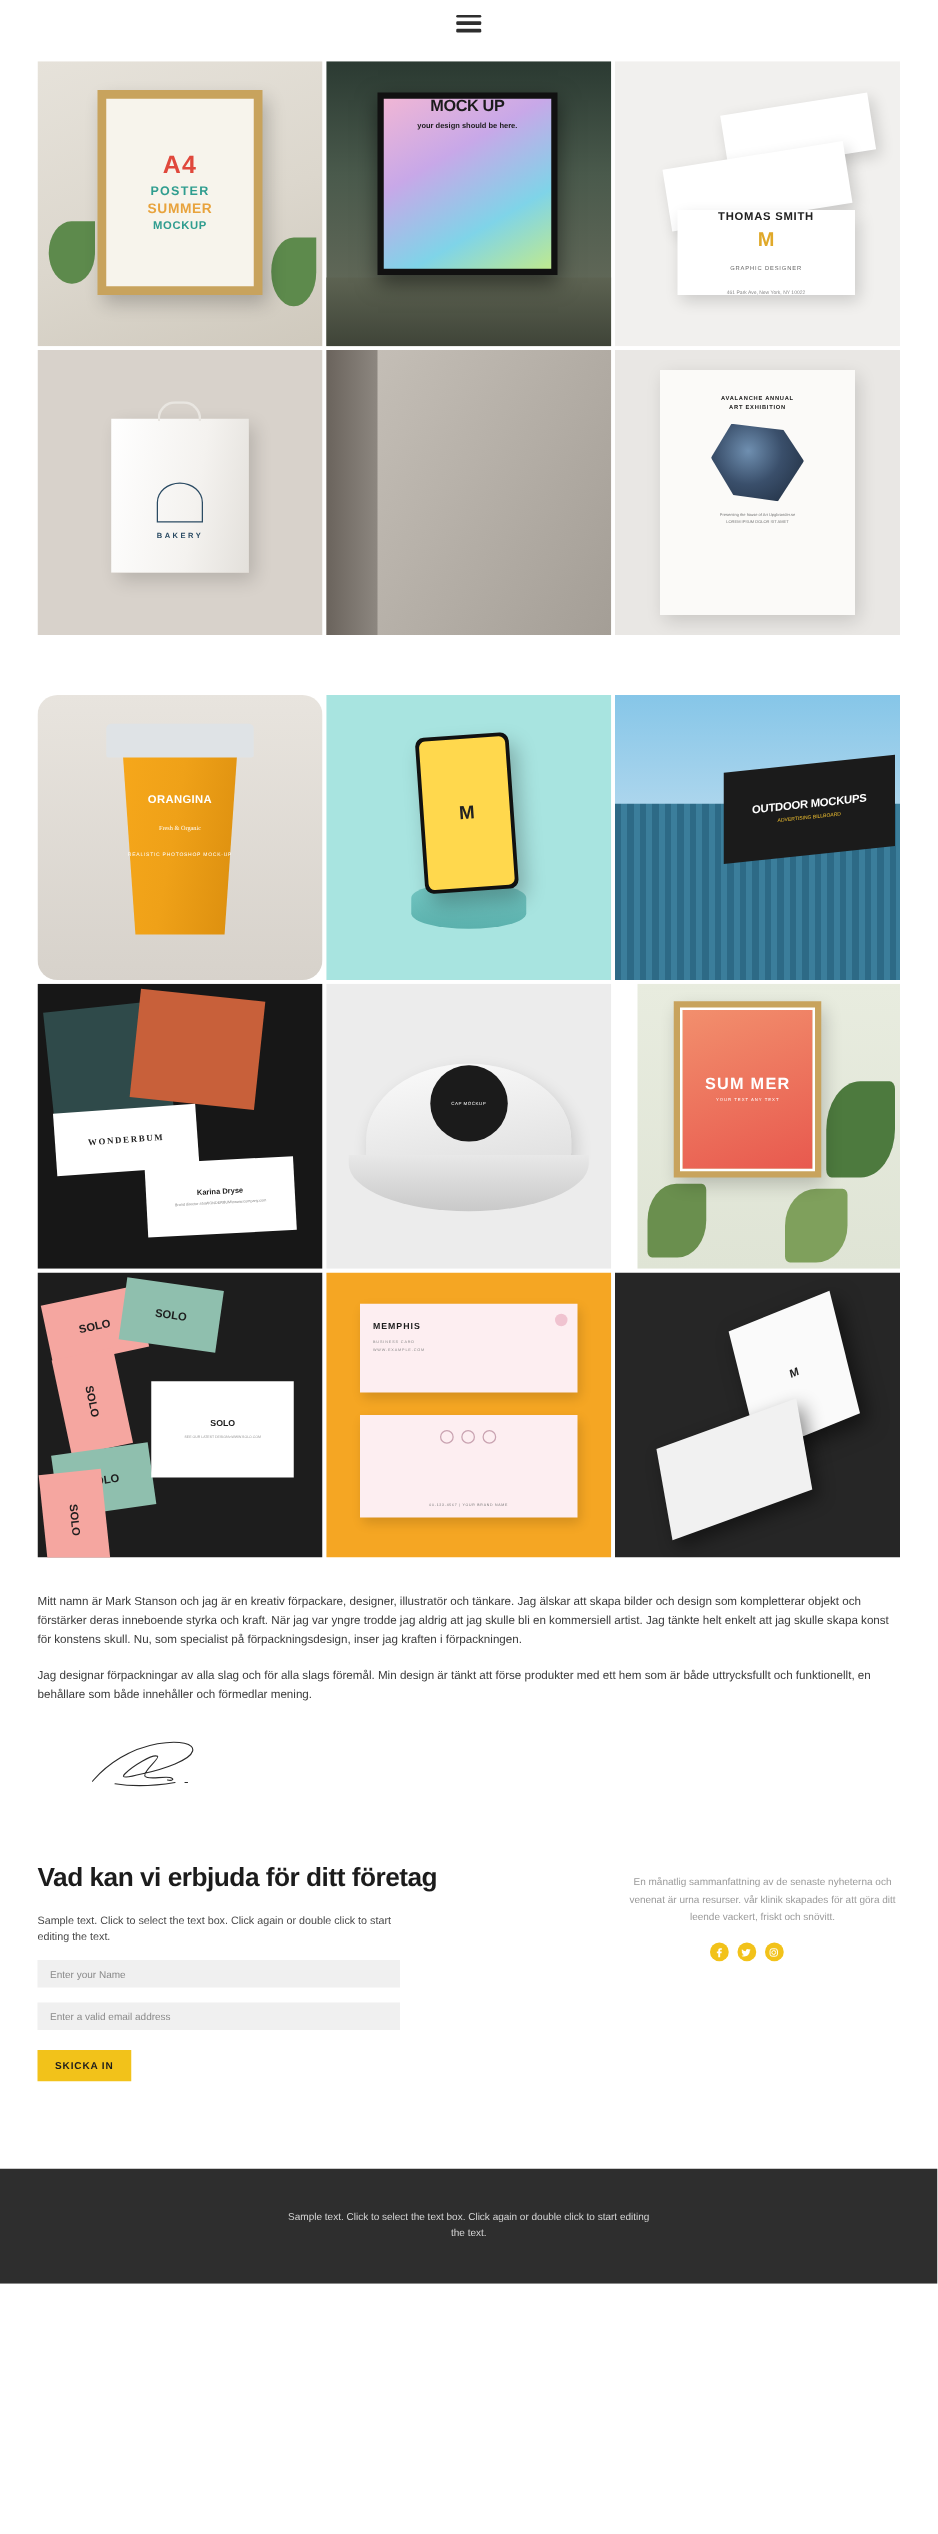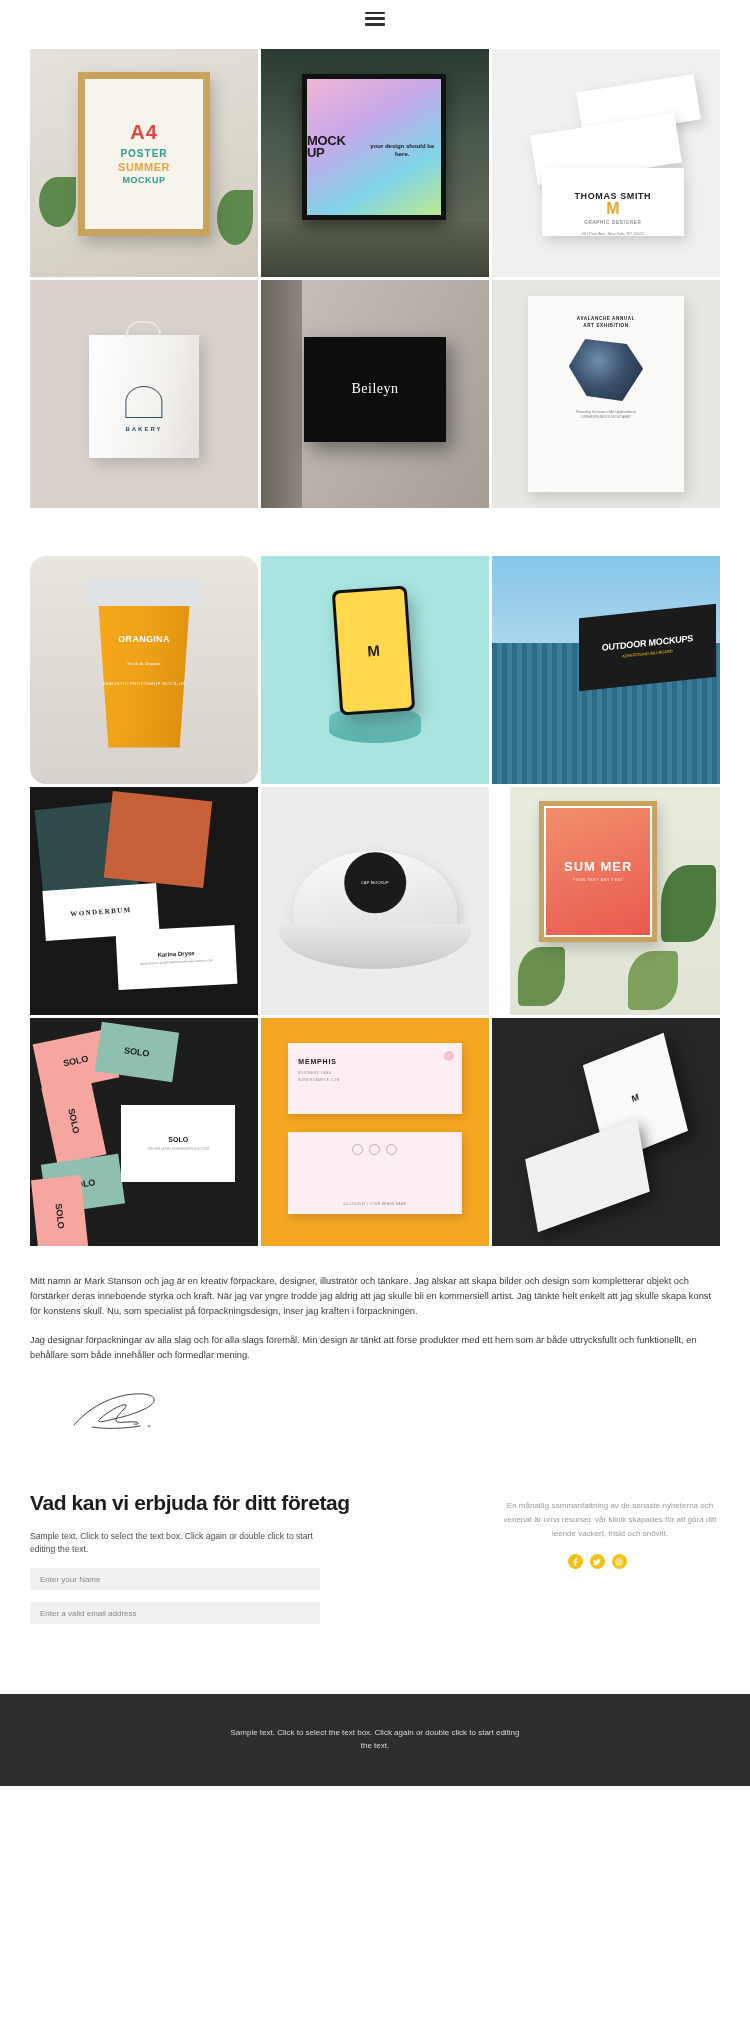--- a/index.html
+++ b/index.html
@@ -36,31 +36,31 @@
   .frame-in { width:100%; height:100%; background:#f7f4ec; display:flex; align-items:center; justify-content:center; flex-direction:column; }
   .pl1 { font-size:20px; font-weight:700; color:#e0483c; letter-spacing:1px; line-height:1; }
   .pl2 { font-size:10px; font-weight:700; color:#2f9d8f; letter-spacing:1px; margin-top:6px;}
   .pl3 { font-size:11px; font-weight:700; color:#e8a33d; letter-spacing:.5px; margin-top:2px;}
   .pl4 { font-size:9px; font-weight:700; color:#2f9d8f; letter-spacing:.5px; margin-top:2px;}
   .leaf { position:absolute; border-radius:50% 0 50% 50%; background:#5d8a4c; }
 
   
   .bg-city { background: linear-gradient(180deg,#2b3a32 0%,#4a5a4c 40%,#6d6f5e 100%); }
   .city-box { position:absolute; left:18%; top:11%; width:63%; height:64%; background:#111; padding:5px; box-shadow:0 6px 16px rgba(0,0,0,.5);}
-  .city-screen { width:100%; height:100%; background:linear-gradient(150deg,#f0b6d5 0%,#c8a8e8 35%,#7fd4e8 70%,#bfe98f 100%); display:flex; flex-direction:row; align-items:center; }
+  .city-screen { width:100%; height:100%; background:linear-gradient(150deg,#f0b6d5 0%,#c8a8e8 35%,#7fd4e8 70%,#bfe98f 100%); display:flex; flex-direction:column; align-items:center; }
   .cs1 { font-size:13px; font-weight:800; color:#1b1b1b; line-height:.95; letter-spacing:-.3px;}
   .cs2 { font-size:6px; font-weight:700; color:#1b1b1b; margin-top:7px; text-align:center; line-height:1.3;}
   .city-ground { position:absolute; bottom:0; left:0; right:0; height:24%; background:linear-gradient(180deg,#5d6352,#3f4438);}
 
   
   .bg-cards { background:#f1f0ee; }
   .card-w { position:absolute; background:#fff; box-shadow:3px 5px 12px rgba(0,0,0,.16); }
   .c-top { left:38%; top:15%; width:52%; height:20%; transform:rotate(-9deg); }
   .c-mid { left:18%; top:33%; width:64%; height:22%; transform:rotate(-9deg); background:#fff;}
-  .c-bot { left:22%; top:52%; width:62%; height:30%; display:flex; flex-direction:column; align-items:center; justify-content:flex-end;}
+  .c-bot { left:22%; top:52%; width:62%; height:30%; display:flex; flex-direction:column; align-items:center; justify-content:space-between;}
   .bc-name { font-size:9px; font-weight:700; letter-spacing:.6px; color:#222; }
   .bc-m { font-size:16px; font-weight:800; color:#e0a92a; line-height:1; }
   .bc-sub { font-size:4.6px; color:#666; letter-spacing:.7px; margin-top:3px;}
   .bc-addr { font-size:4px; color:#888; margin-top:6px; }
 
   
   .bg-bag { background:#d8d2cb; }
   .bag { position:absolute; left:26%; top:24%; width:48%; height:54%; background:linear-gradient(100deg,#ffffff 0%,#f4f2ef 60%,#e3e0db 100%); box-shadow:5px 6px 14px rgba(0,0,0,.16);}
   .handle { position:absolute; left:34%; top:-11%; width:32%; height:13%; border:2px solid #e9e6e1; border-bottom:none; border-radius:14px 14px 0 0;}
   .bag-logo { position:absolute; left:50%; top:42%; transform:translateX(-50%); width:34%; height:26%; border:1.4px solid #2b4b63; border-radius:50% 50% 0 0; }
@@ -243,23 +243,20 @@
           <div class="handle"></div>
           <div class="bag-logo"></div>
           <div class="bag-txt">BAKERY</div>
         </div>
       </div>
     </div>
 
     <div class="cell">
       <div class="art bg-bl">
         <div class="wall-l"></div>
-        <div class="blk-bag">
-          <span>Beileyn</span>
-        </div>
       </div>
     </div>
 
     <div class="cell">
       <div class="art bg-exh">
         <div class="exh-p">
           <div class="exh-t">AVALANCHE ANNUAL</div>
           <div class="exh-t">ART EXHIBITION</div>
           <div class="exh-img"></div>
           <div class="exh-s">Presenting the house of  Art Upgbrander.se</div>
@@ -393,20 +390,23 @@
       </svg>
     </div>
   </div>
 
   <div class="contact">
     <div class="c-left">
       <h2 class="c-head">Vad kan vi erbjuda för ditt företag</h2>
       <p class="c-sub">Sample text. Click to select the text box. Click again or double click to start editing the text.</p>
       <input class="field" type="text" placeholder="Enter your Name" style="">
       <input class="field" type="email" placeholder="Enter a valid email address" style="">
+      <div>
+        <button class="submit">SKICKA IN</button>
+      </div>
     </div>
     <div class="c-right">
       <p>En månatlig sammanfattning av de senaste nyheterna och venenat är urna resurser. vår klinik skapades för att göra ditt leende vackert, friskt och snövitt.</p>
       <div class="socials">
         <a class="soc" href="#">
           <svg width="8" height="8" viewBox="0 0 10 10" fill="#fff">
               <path d="M6.4 10V5.7h1.4l.2-1.6H6.4V3c0-.5.1-.8.8-.8h.9V.8C7.8.8 7.2.7 6.6.7 5.3.7 4.5 1.5 4.5 3v1.1H3.1v1.6h1.4V10z"></path>
             </svg>
         </a>
         <a class="soc" href="#">

